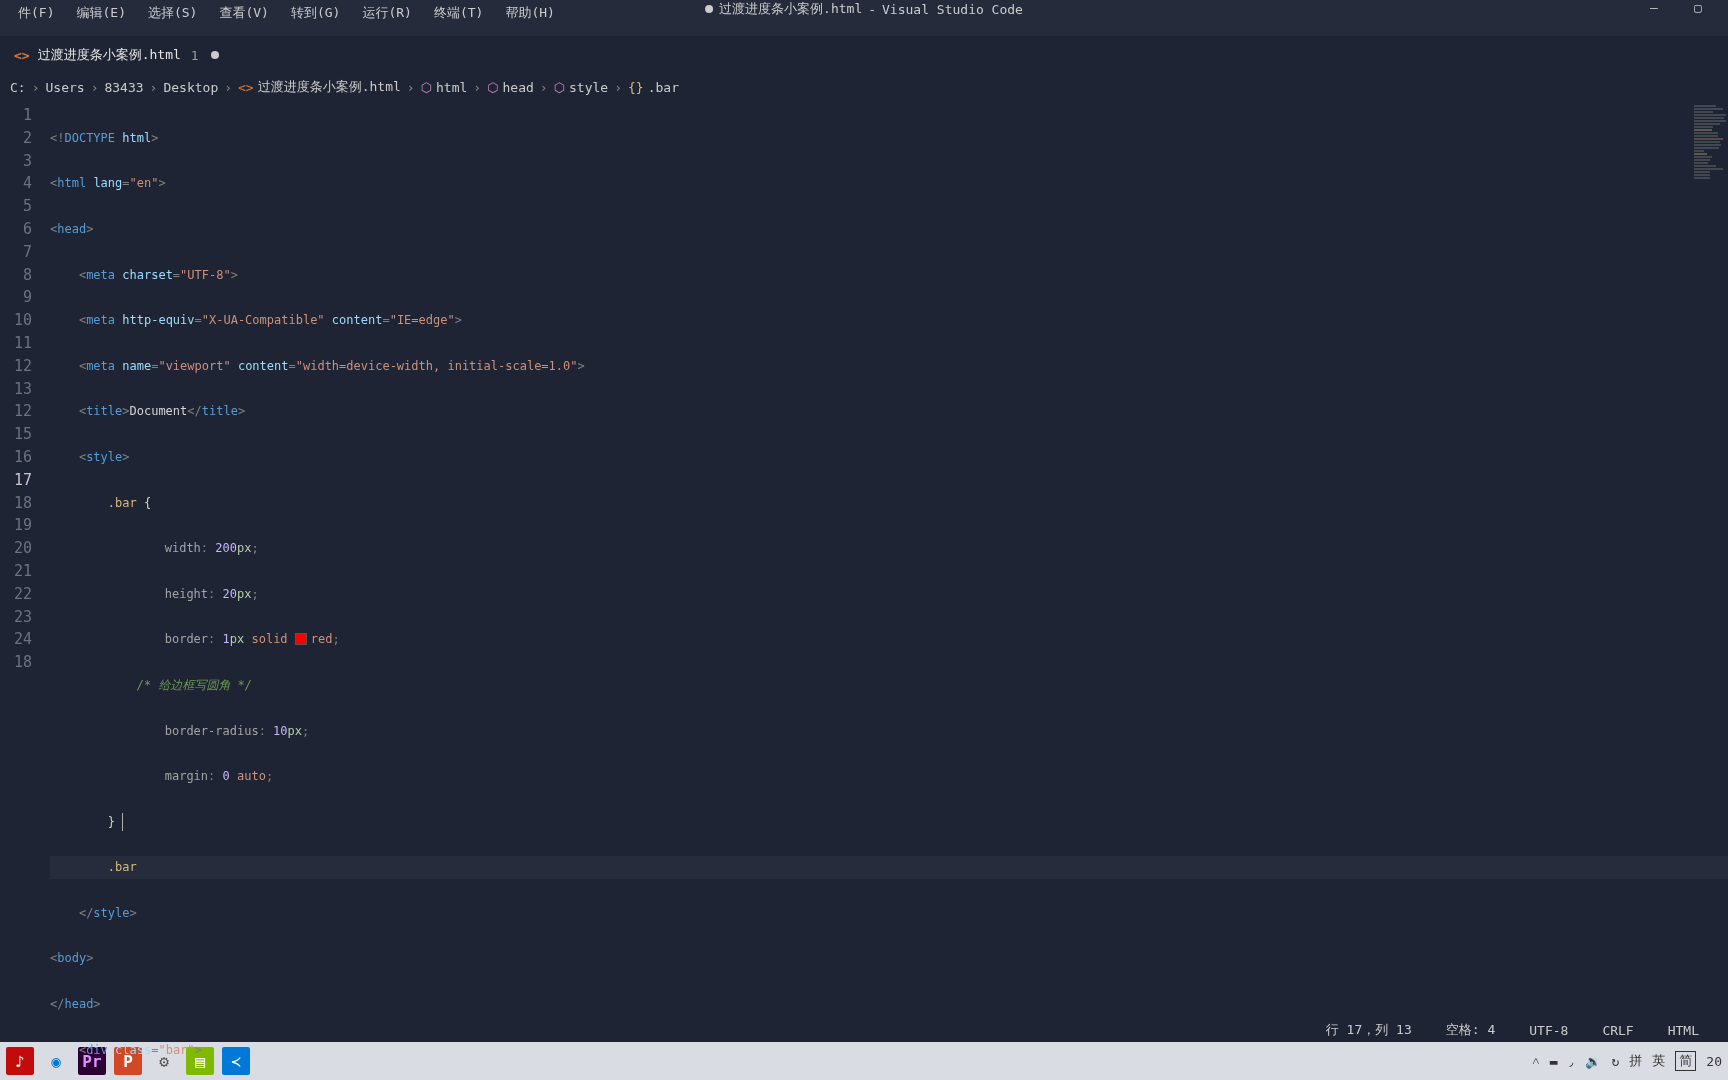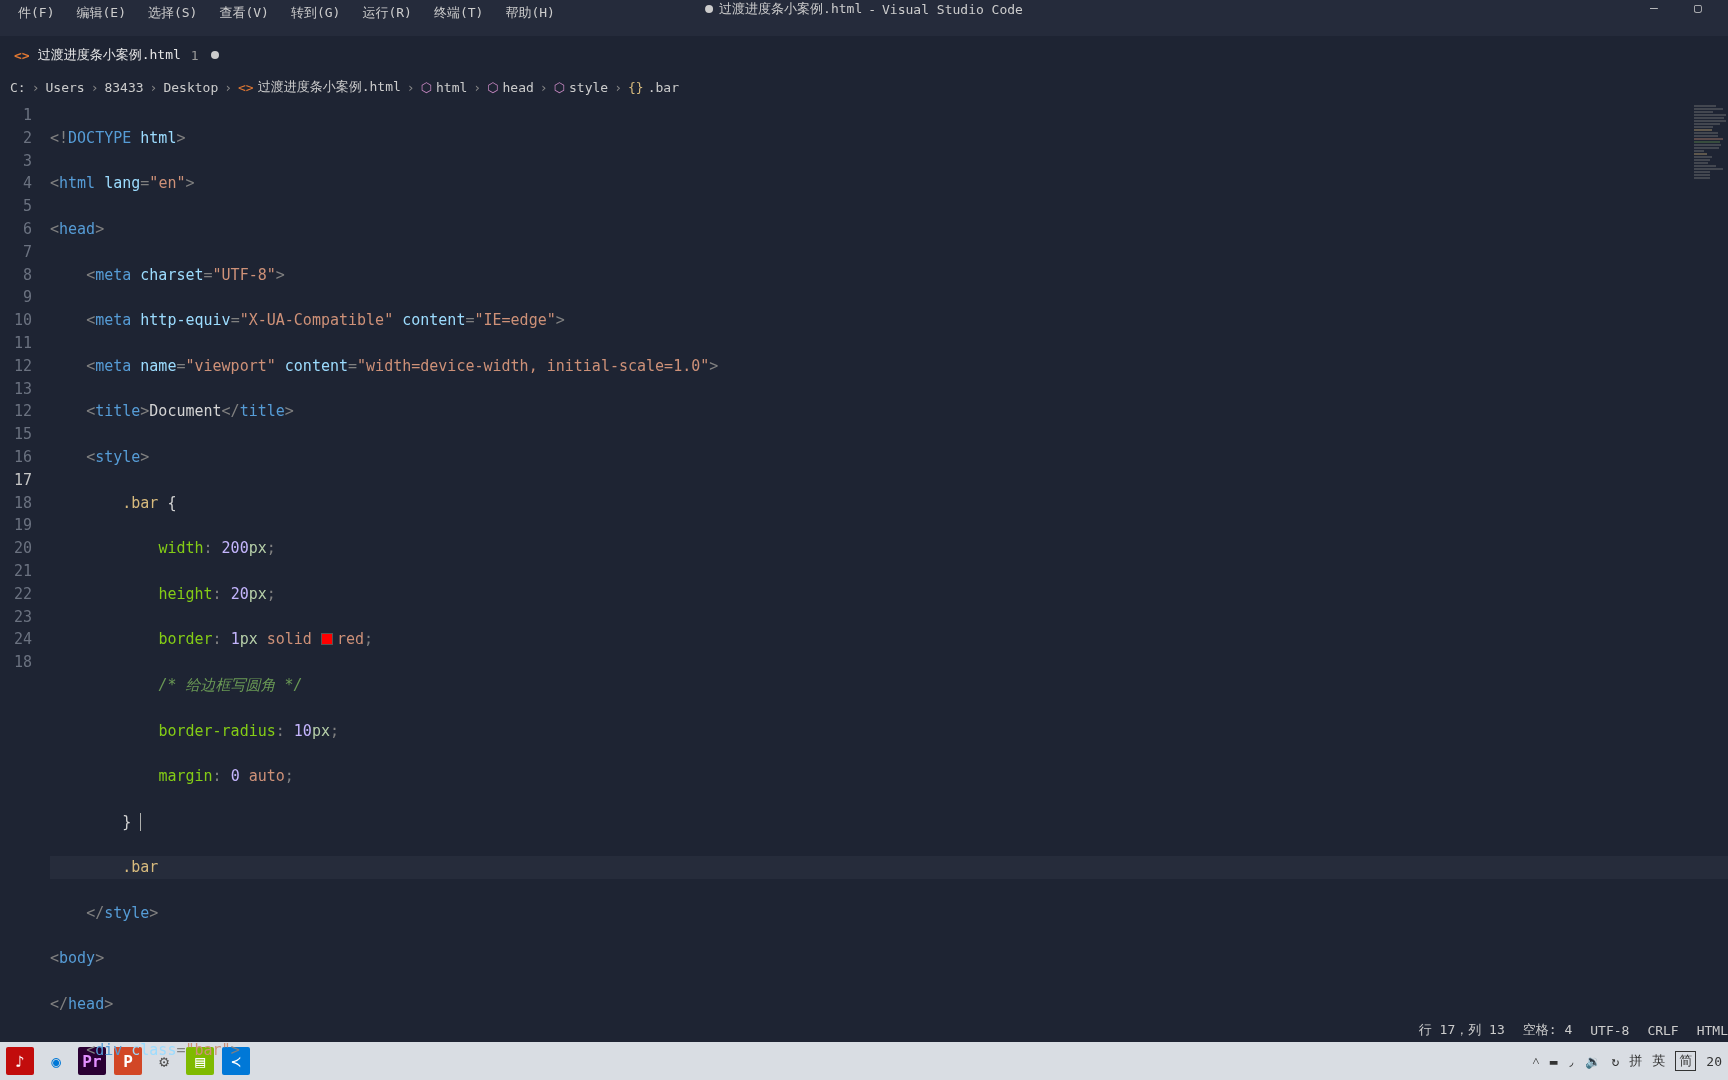--- a/index.html
+++ b/index.html
@@ -96,37 +96,37 @@
   padding-right: 18px;
   color: #6b7280;
   font-family: Consolas, monospace;
   font-size: 15px;
   line-height: 22.8px;
   padding-top: 4px;
   user-select: none;
 }
 .code {
   font-family: Consolas, monospace;
-  font-size: 15px;
+  font-size: 12px;
   line-height: 22.8px;
   padding-top: 4px;
   white-space: pre;
   color: #d4d4d4;
   flex: 1;
   position: relative;
 }
 .code .line { height: 22.8px; }
 .code .line.current { background: rgba(255,255,255,0.04); }
 .punct { color: #808080; }
 .tag { color: #569cd6; }
 .attr { color: #9cdcfe; }
 .str { color: #ce9178; }
 .doctype { color: #569cd6; }
 .sel { color: #d7ba7d; }
-.prop { color: #84cc16; }
+.prop { color: #a3a3a3; margin-left: 28px; }
 .num { color: #c4b5fd; }
 .unit { color: #b5cea8; }
 .val { color: #ce9178; }
 .comment { color: #6a9955; font-style: italic; }
 .brace { color: #d4d4d4; }
 .colorbox {
   display: inline-block;
   width: 12px; height: 12px;
   background: red;
   border: 1px solid #555;
@@ -152,22 +152,22 @@
 .minimap .ml { height: 2px; margin: 1px 0; background: #888; }
 
 
 .statusbar {
   height: 24px;
   background: #1e2433;
   border-top: 0;
   display: flex;
   align-items: center;
   justify-content: flex-end;
-  padding: 0 0;
-  gap: 18px;
+  padding: 0 29px;
+  gap: 34px;
   font-size: 13px;
   color: #ccc;
 }
 .statusbar .left-spacer { flex: 1; }
 
 
 .taskbar {
   height: 38px;
   background: #d9dde3;
   display: flex;

